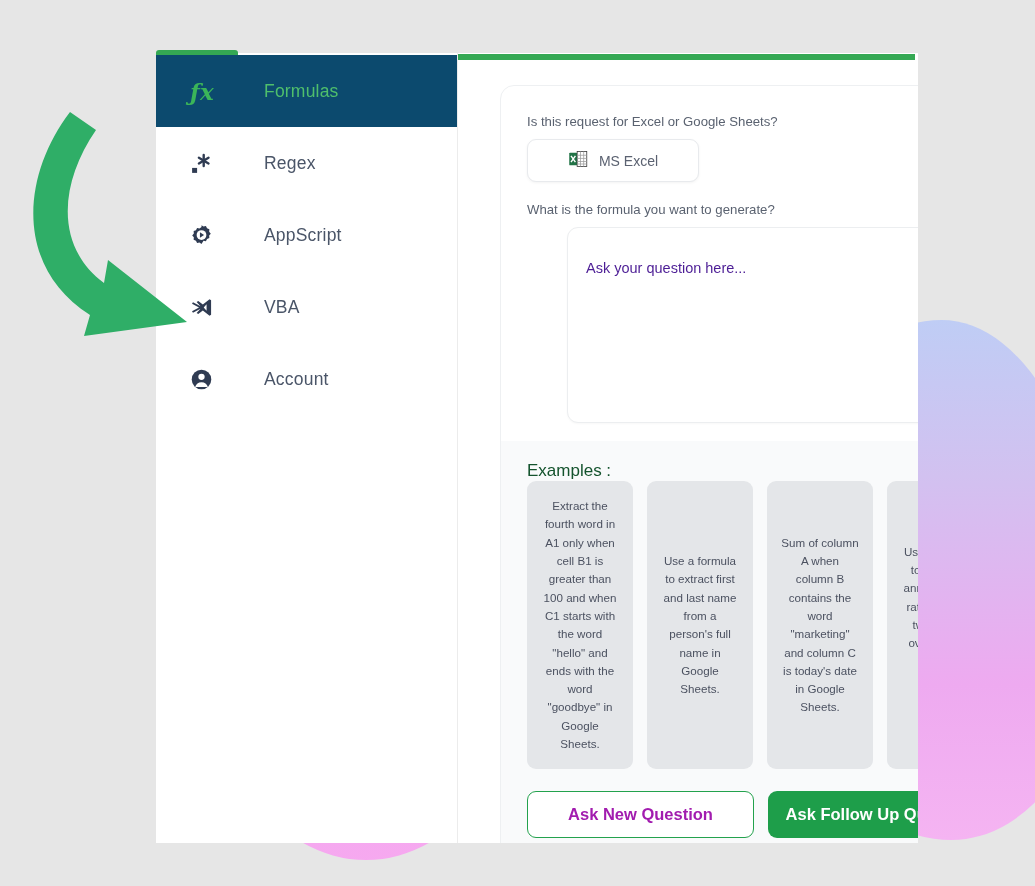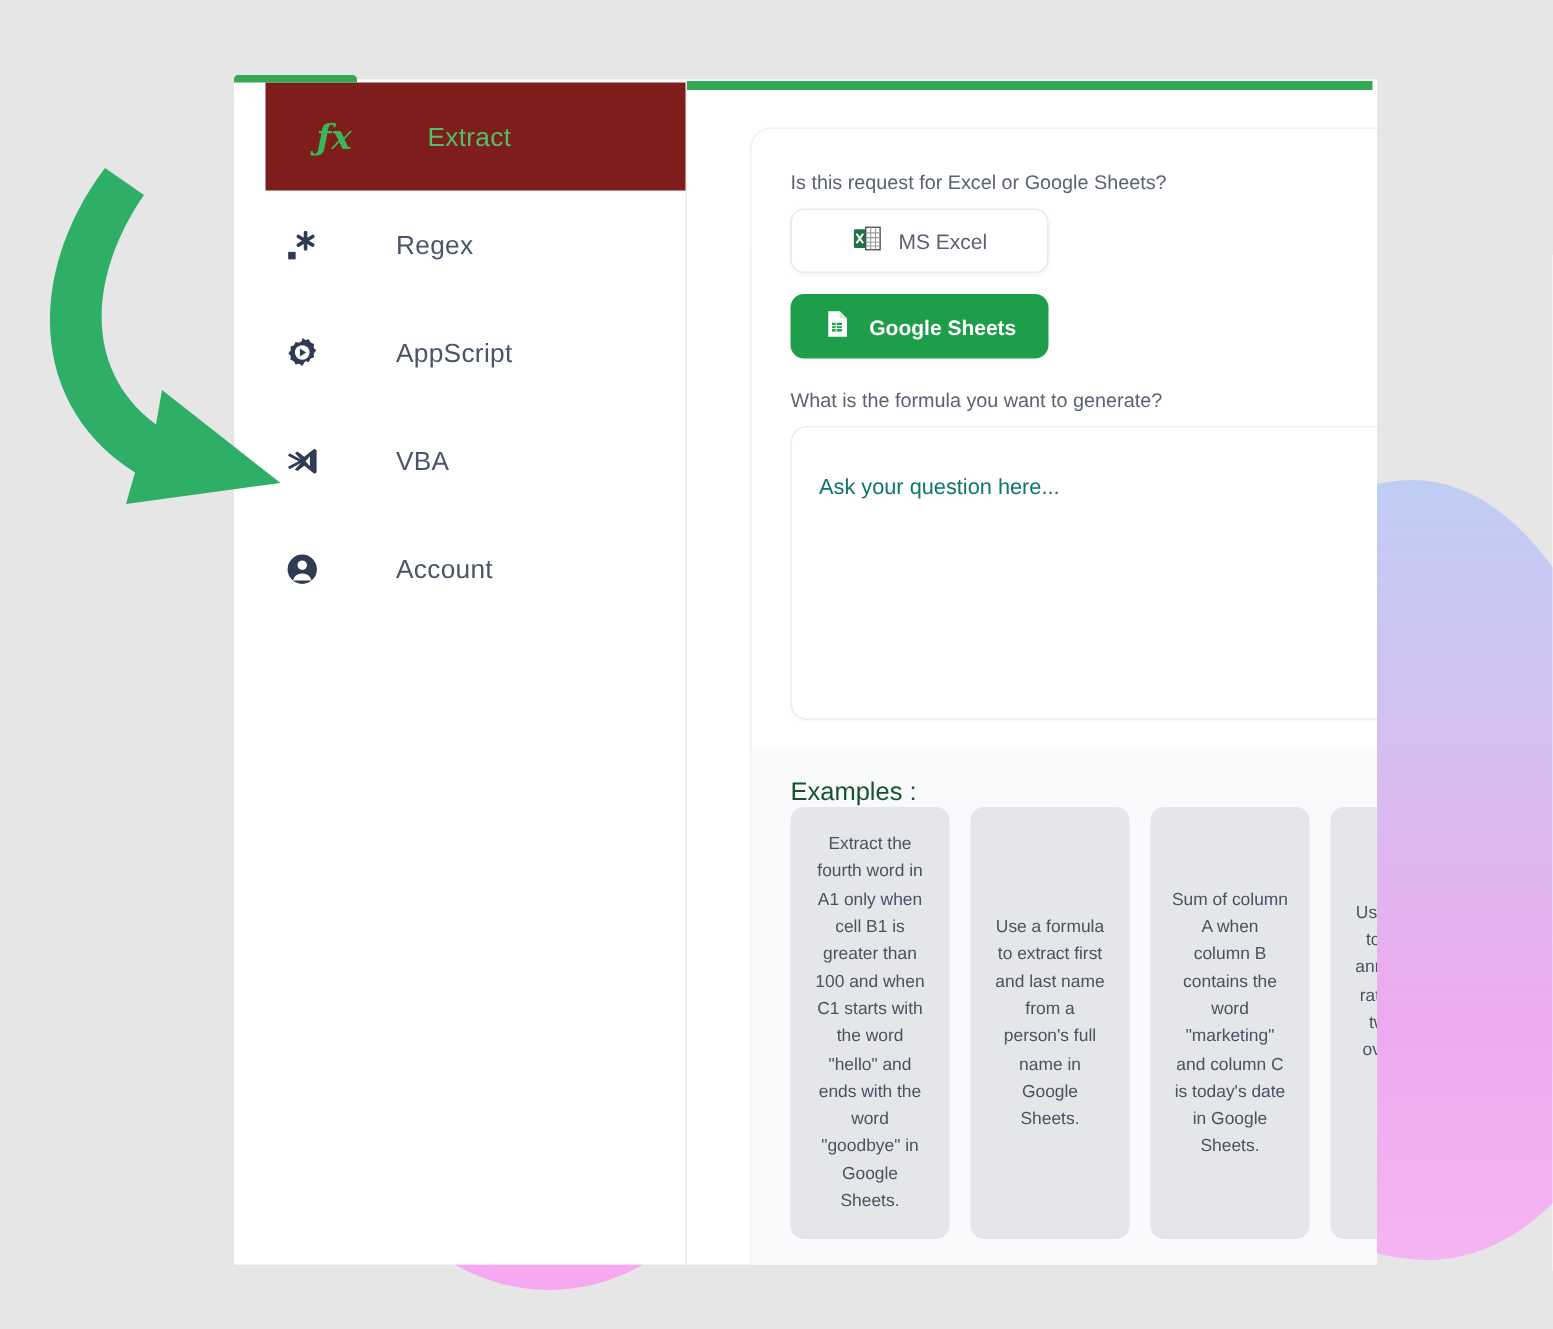--- a/index.html
+++ b/index.html
@@ -89,22 +89,21 @@
     justify-content: flex-start;
     color: #2f3b52;
   }
   .nav-item .lbl {
     margin-left: 40px;
     font-size: 17.5px;
     color: #4a5568;
     letter-spacing: .2px;
   }
   .nav-item.active {
-    background: #7f1d1d;
-    margin-left: 21px;
+    background: #0c4a6e;
   }
   .nav-item.active .lbl { color: #4fbf6c; }
   .nav-item.active .ico { color: #3bb559; }
 
   .fx-glyph {
     font-family: "DejaVu Serif", serif;
     font-style: italic;
     font-weight: 700;
     font-size: 23px;
     line-height: 1;
@@ -167,23 +166,24 @@
     border: none;
   }
   .textarea-box {
     width: 100%;
     height: 196px;
     border: 1px solid #eceef0;
     border-radius: 11px;
     background: #fff;
     padding: 32px 18px;
     font-size: 14.5px;
-    color: #0f766e;
+    color: #4c1d95;
     margin-bottom: 18px;
     box-shadow: 0 1px 2px rgba(0,0,0,.03);
+    margin-left: 40px;
   }
   .examples-panel {
     margin: 0 -26px;
     padding: 20px 26px 24px 26px;
     background: #f9fafb;
     min-height: 380px;
   }
   .examples-title {
     font-size: 17px;
     color: #14532d;
@@ -246,21 +246,21 @@
 <div class="topbar-main"></div>
 
 <div class="window">
 
   <nav class="sidebar">
 
     <div class="nav-item active">
       <span class="ico">
         <span class="fx-glyph">ƒ<span style="font-style:italic;">x</span></span>
       </span>
-      <span class="lbl">Extract</span>
+      <span class="lbl">Formulas</span>
     </div>
 
 
     <div class="nav-item">
       <span class="ico">
         <svg width="23" height="23" viewBox="0 0 24 24">
           <rect x="2.2" y="16.6" width="5.2" height="5.2" fill="#2f3b52"></rect>
           <g stroke="#2f3b52" stroke-width="2.5" stroke-linecap="round">
             <line x1="14.3" y1="3.2" x2="14.3" y2="14.6"></line>
             <line x1="9.3" y1="5.9" x2="19.3" y2="11.9"></line>
@@ -323,35 +323,20 @@
                 <line x1="11" y1="15" x2="22.5" y2="15"></line>
                 <line x1="11" y1="18" x2="22.5" y2="18"></line>
                 <line x1="15" y1="3" x2="15" y2="21"></line>
                 <line x1="18.8" y1="3" x2="18.8" y2="21"></line>
               </g>
             </svg>
           </span>
           <span>MS Excel</span>
         </div>
 
-        <div class="choice sheets">
-          <span>
-            <svg width="20" height="20" viewBox="0 0 24 24">
-              <path d="M5 1.8h9.2L20 7.6V22.2H5z" fill="#ffffff"></path>
-              <path d="M14.2 1.8 L20 7.6 h-5.8z" fill="#d7e9db"></path>
-              <rect x="8" y="11" width="8" height="7" fill="#1e9e4a"></rect>
-              <g stroke="#ffffff" stroke-width=".9">
-                <line x1="8" y1="13.3" x2="16" y2="13.3"></line>
-                <line x1="8" y1="15.6" x2="16" y2="15.6"></line>
-                <line x1="11.4" y1="11" x2="11.4" y2="18"></line>
-              </g>
-            </svg>
-          </span>
-          <span>Google Sheets</span>
-        </div>
       </div>
 
       <div class="field-label">What is the formula you want to generate?</div>
 
       <div class="textarea-box">Ask your question here...</div>
 
       <div class="examples-panel">
         <div class="examples-title">Examples :</div>
 
         <div class="ex-grid">

